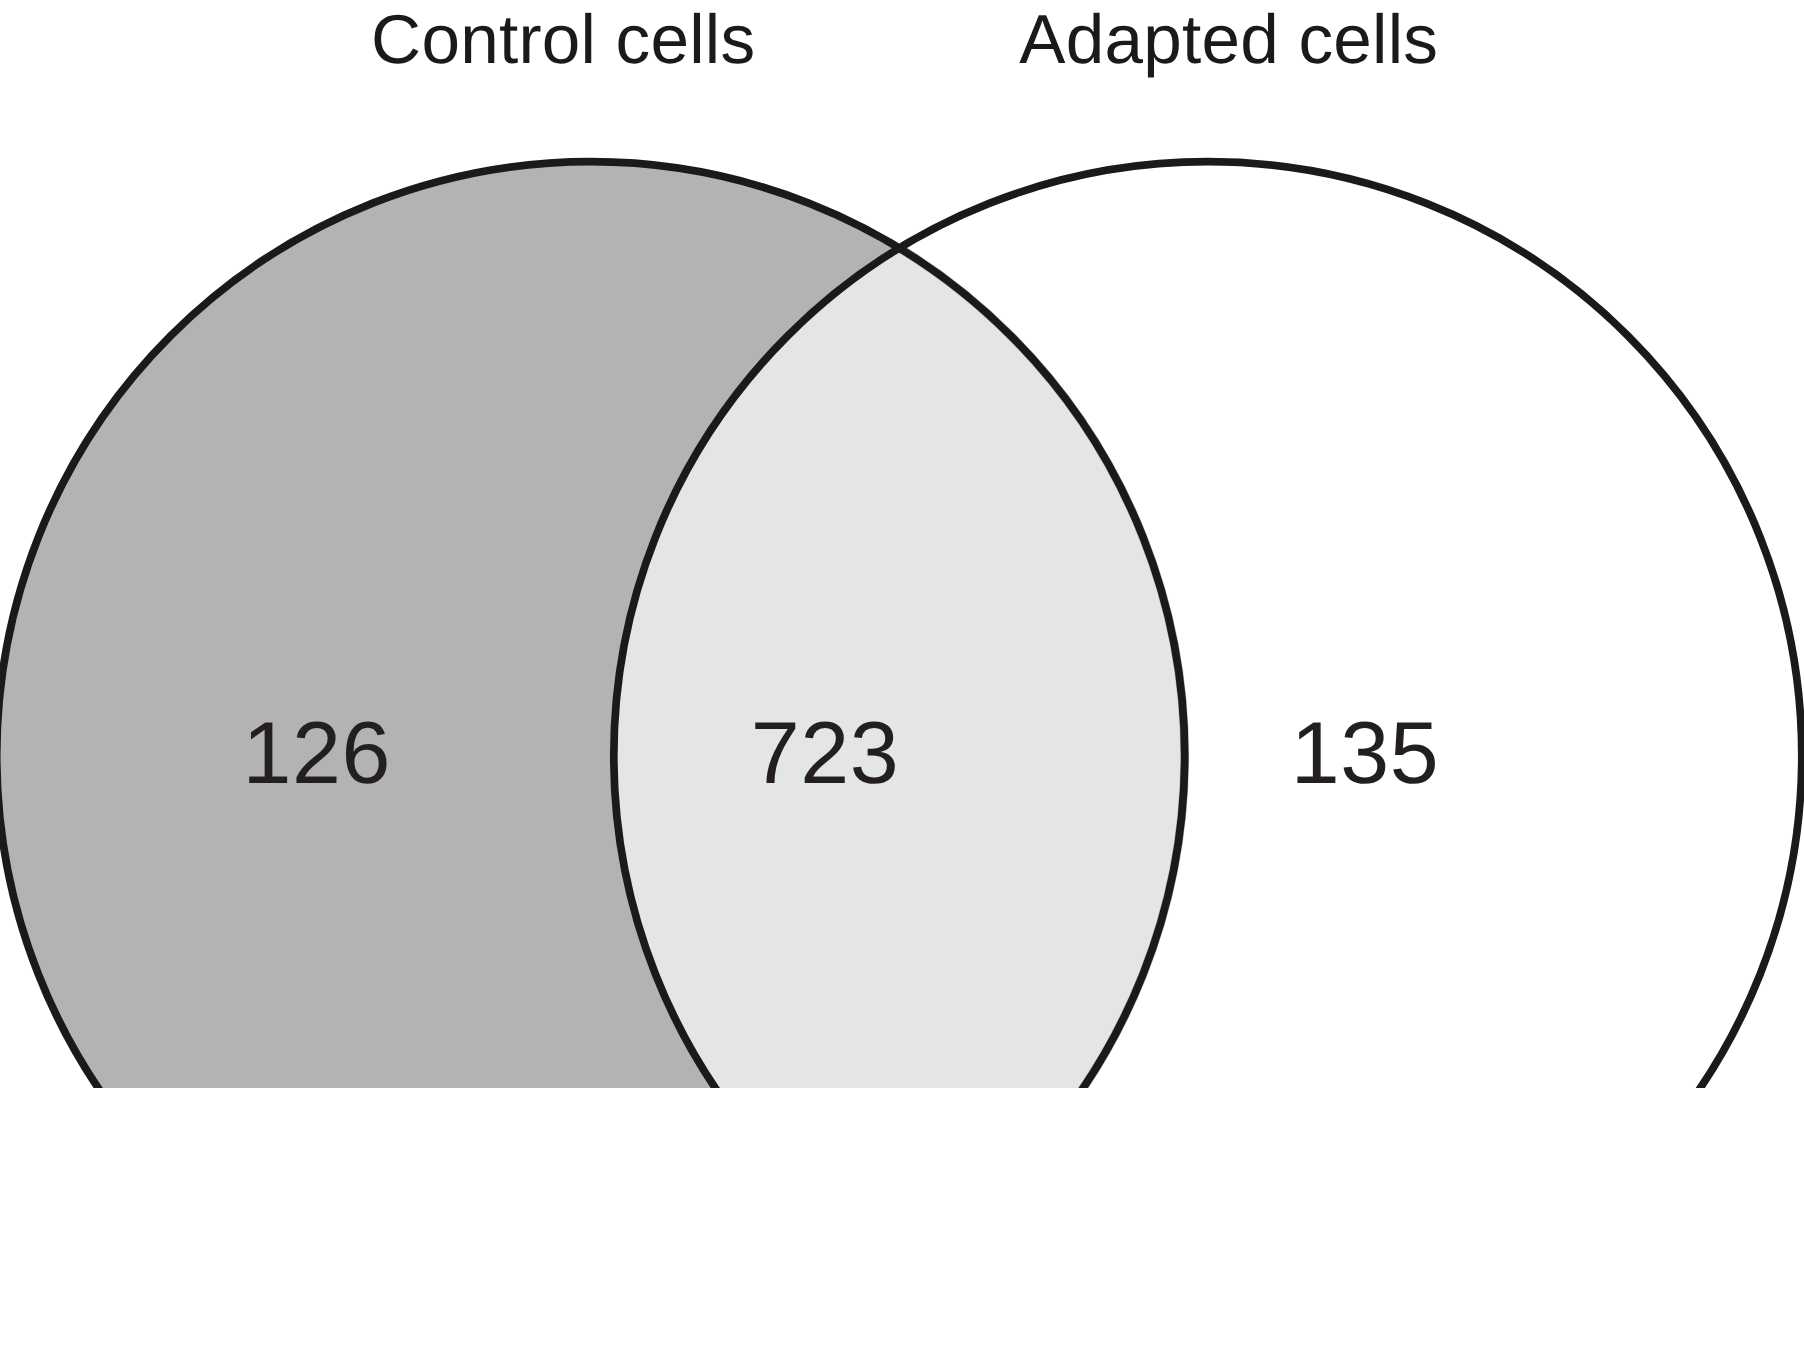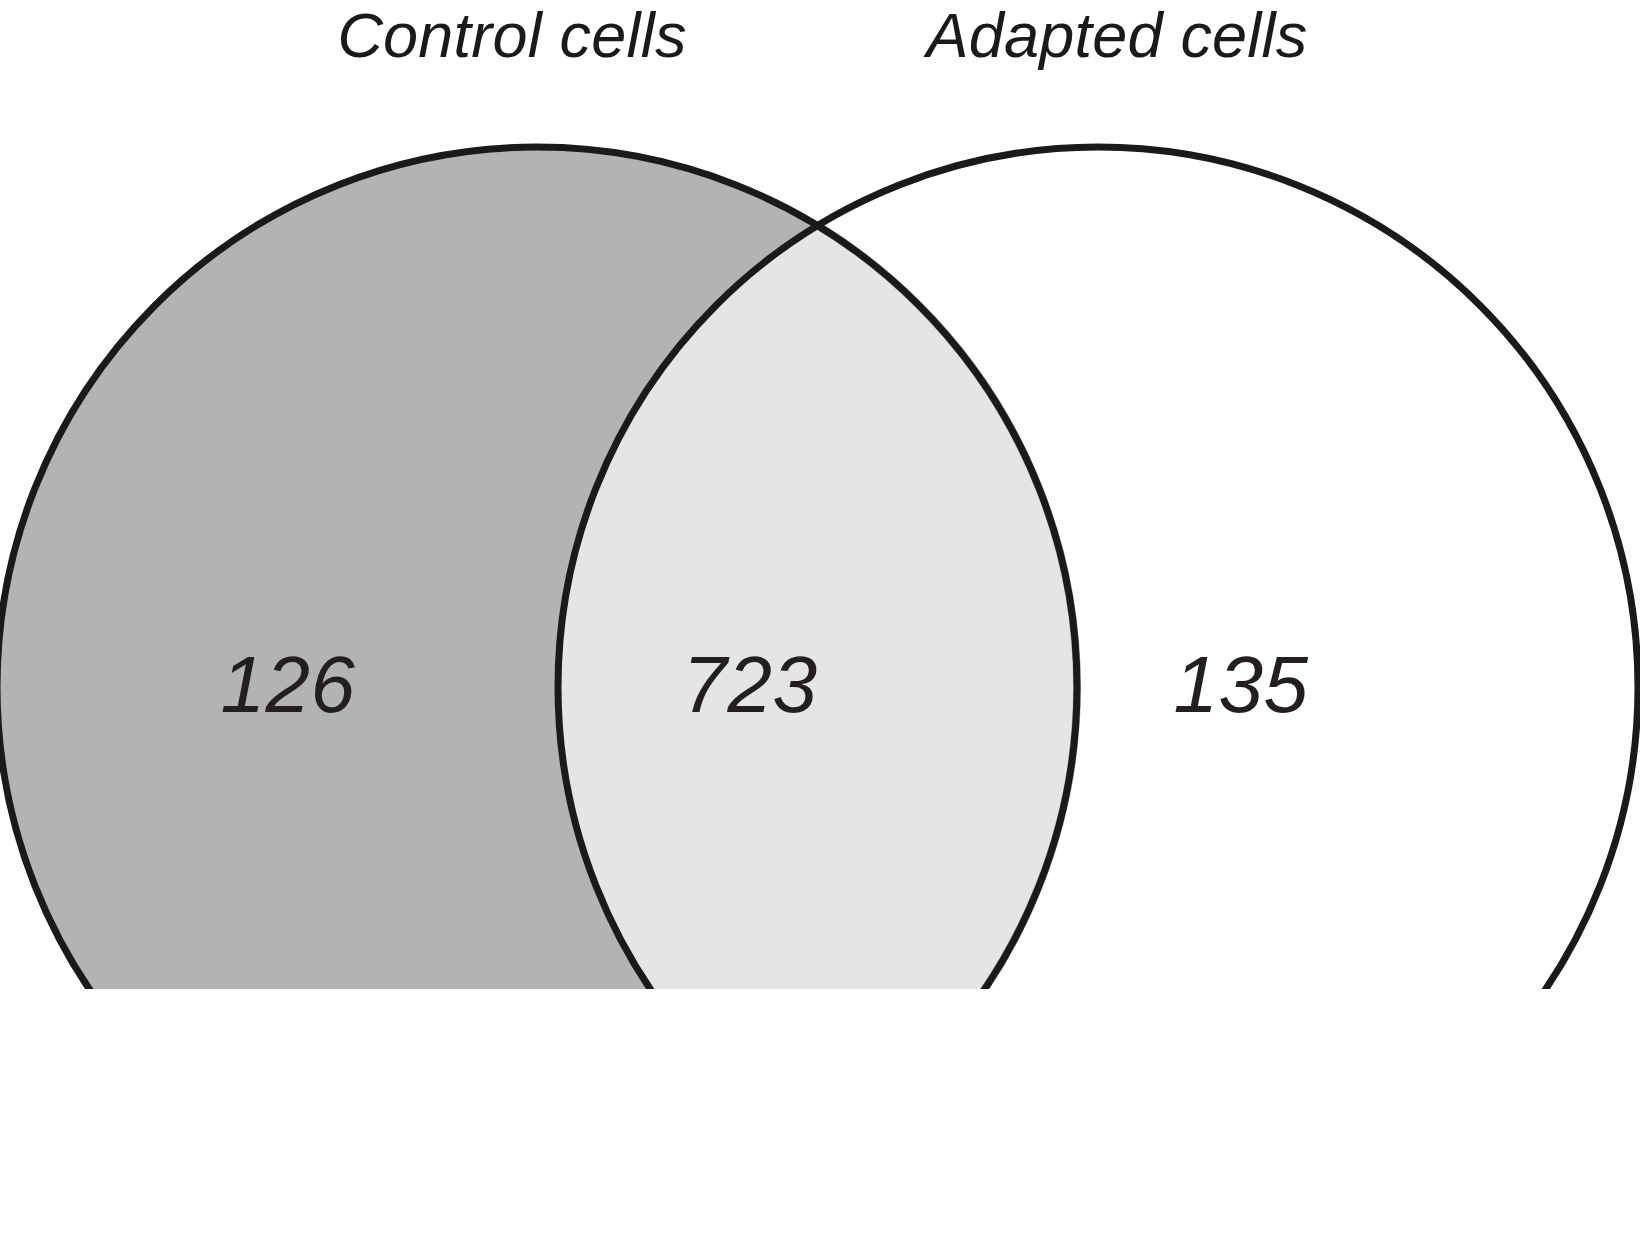--- a/index.html
+++ b/index.html
@@ -36,21 +36,21 @@
   .region-count {
     font-family: "Liberation Sans", sans-serif;
     font-size: 80px;
     fill: #231f20;
     letter-spacing: 0.5px;
   }
 </style>
 </head>
 <body>
 
-<div id="figure-root" style="width: 1640px; height: 989px; background: #a3a3a3; font-style: italic;">
+<div id="figure-root" style="width: 1640px; height: 989px; background: #a3a3a3;">
 
   <svg id="venn-svg" viewBox="0 0 1640 1235" xmlns="http://www.w3.org/2000/svg" style="width: 1640px; height: 1235px;">
 
     <defs>
 
       <clipPath id="clip-left-circle">
         <circle id="clip-left-circle-shape" cx="537" cy="687" r="540"></circle>
       </clipPath>
       <clipPath id="clip-right-circle">
         <circle id="clip-right-circle-shape" cx="1098" cy="687" r="540"></circle>

